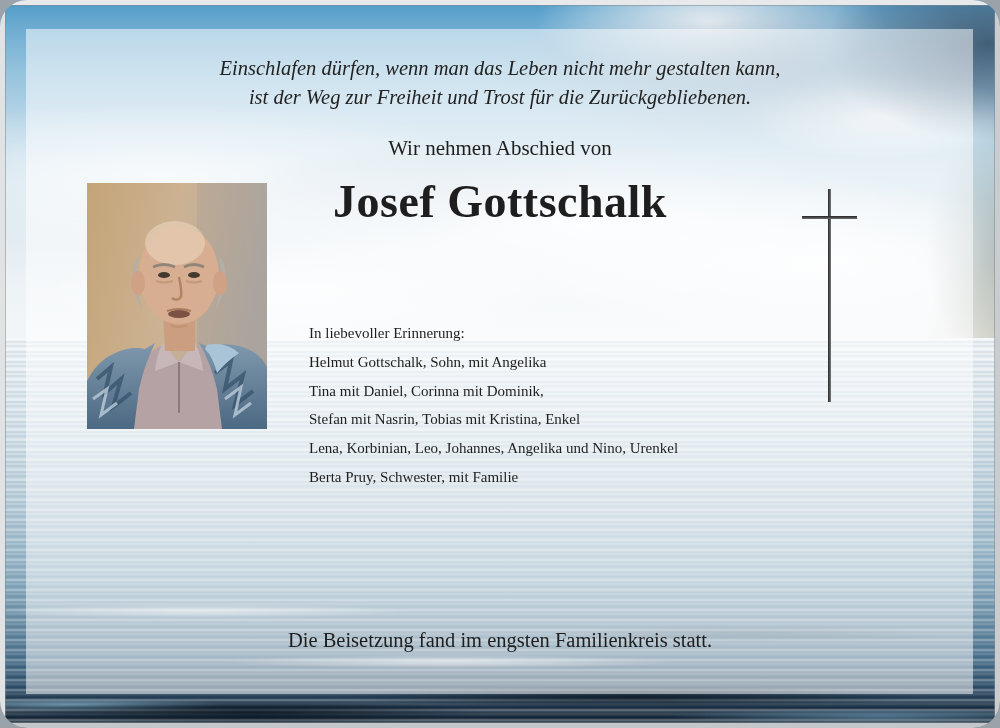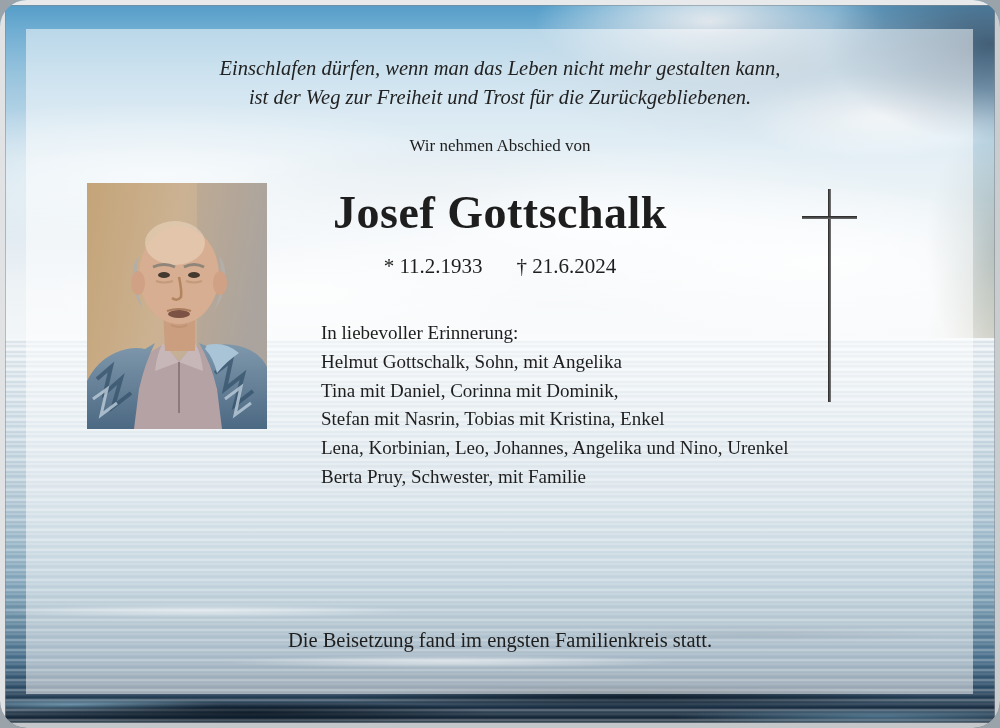--- a/index.html
+++ b/index.html
@@ -91,37 +91,37 @@
   .quote{
     left:0;right:0;top:54px;
     text-align:center;
     font-style:italic;
     font-size:20.5px;line-height:29px;
     color:#222;
   }
   .intro{
     left:0;right:0;top:136px;
     text-align:center;
-    font-size:17px;
+    font-size:21px;
   }
   .name{
-    left:0;right:0;top:187px;
+    left:0;right:0;top:176px;
     text-align:center;
     font-size:46px;font-weight:bold;
     letter-spacing:0.5px;
     line-height:52px;
   }
   .dates{
     left:0;right:0;top:254px;
     display:flex;justify-content:center;gap:34px;
     font-size:21px;
   }
   .remembrance{
-    left:321px;top:319px;
-    font-size:19px;line-height:28.8px;
+    left:309px;top:319px;
+    font-size:15px;line-height:28.8px;
   }
   .funeral{
     left:0;right:0;top:629px;
     text-align:center;
     font-size:20.5px;
   }
 </style>
 </head>
 <body>
 
@@ -192,24 +192,20 @@
 
   <div class="txt quote">
     <div>Einschlafen dürfen, wenn man das Leben nicht mehr gestalten kann,</div>
     <div>ist der Weg zur Freiheit und Trost für die Zurückgebliebenen.</div>
   </div>
 
   <div class="txt intro">Wir nehmen Abschied von</div>
 
   <div class="txt name">Josef Gottschalk</div>
 
-  <div class="txt dates">
-    <span>* 11.2.1933</span>
-    <span>† 21.6.2024</span>
-  </div>
 
   <div class="txt remembrance">
     <div>In liebevoller Erinnerung:</div>
     <div>Helmut Gottschalk, Sohn, mit Angelika</div>
     <div>Tina mit Daniel, Corinna mit Dominik,</div>
     <div>Stefan mit Nasrin, Tobias mit Kristina, Enkel</div>
     <div>Lena, Korbinian, Leo, Johannes, Angelika und Nino, Urenkel</div>
     <div>Berta Pruy, Schwester, mit Familie</div>
   </div>
 

